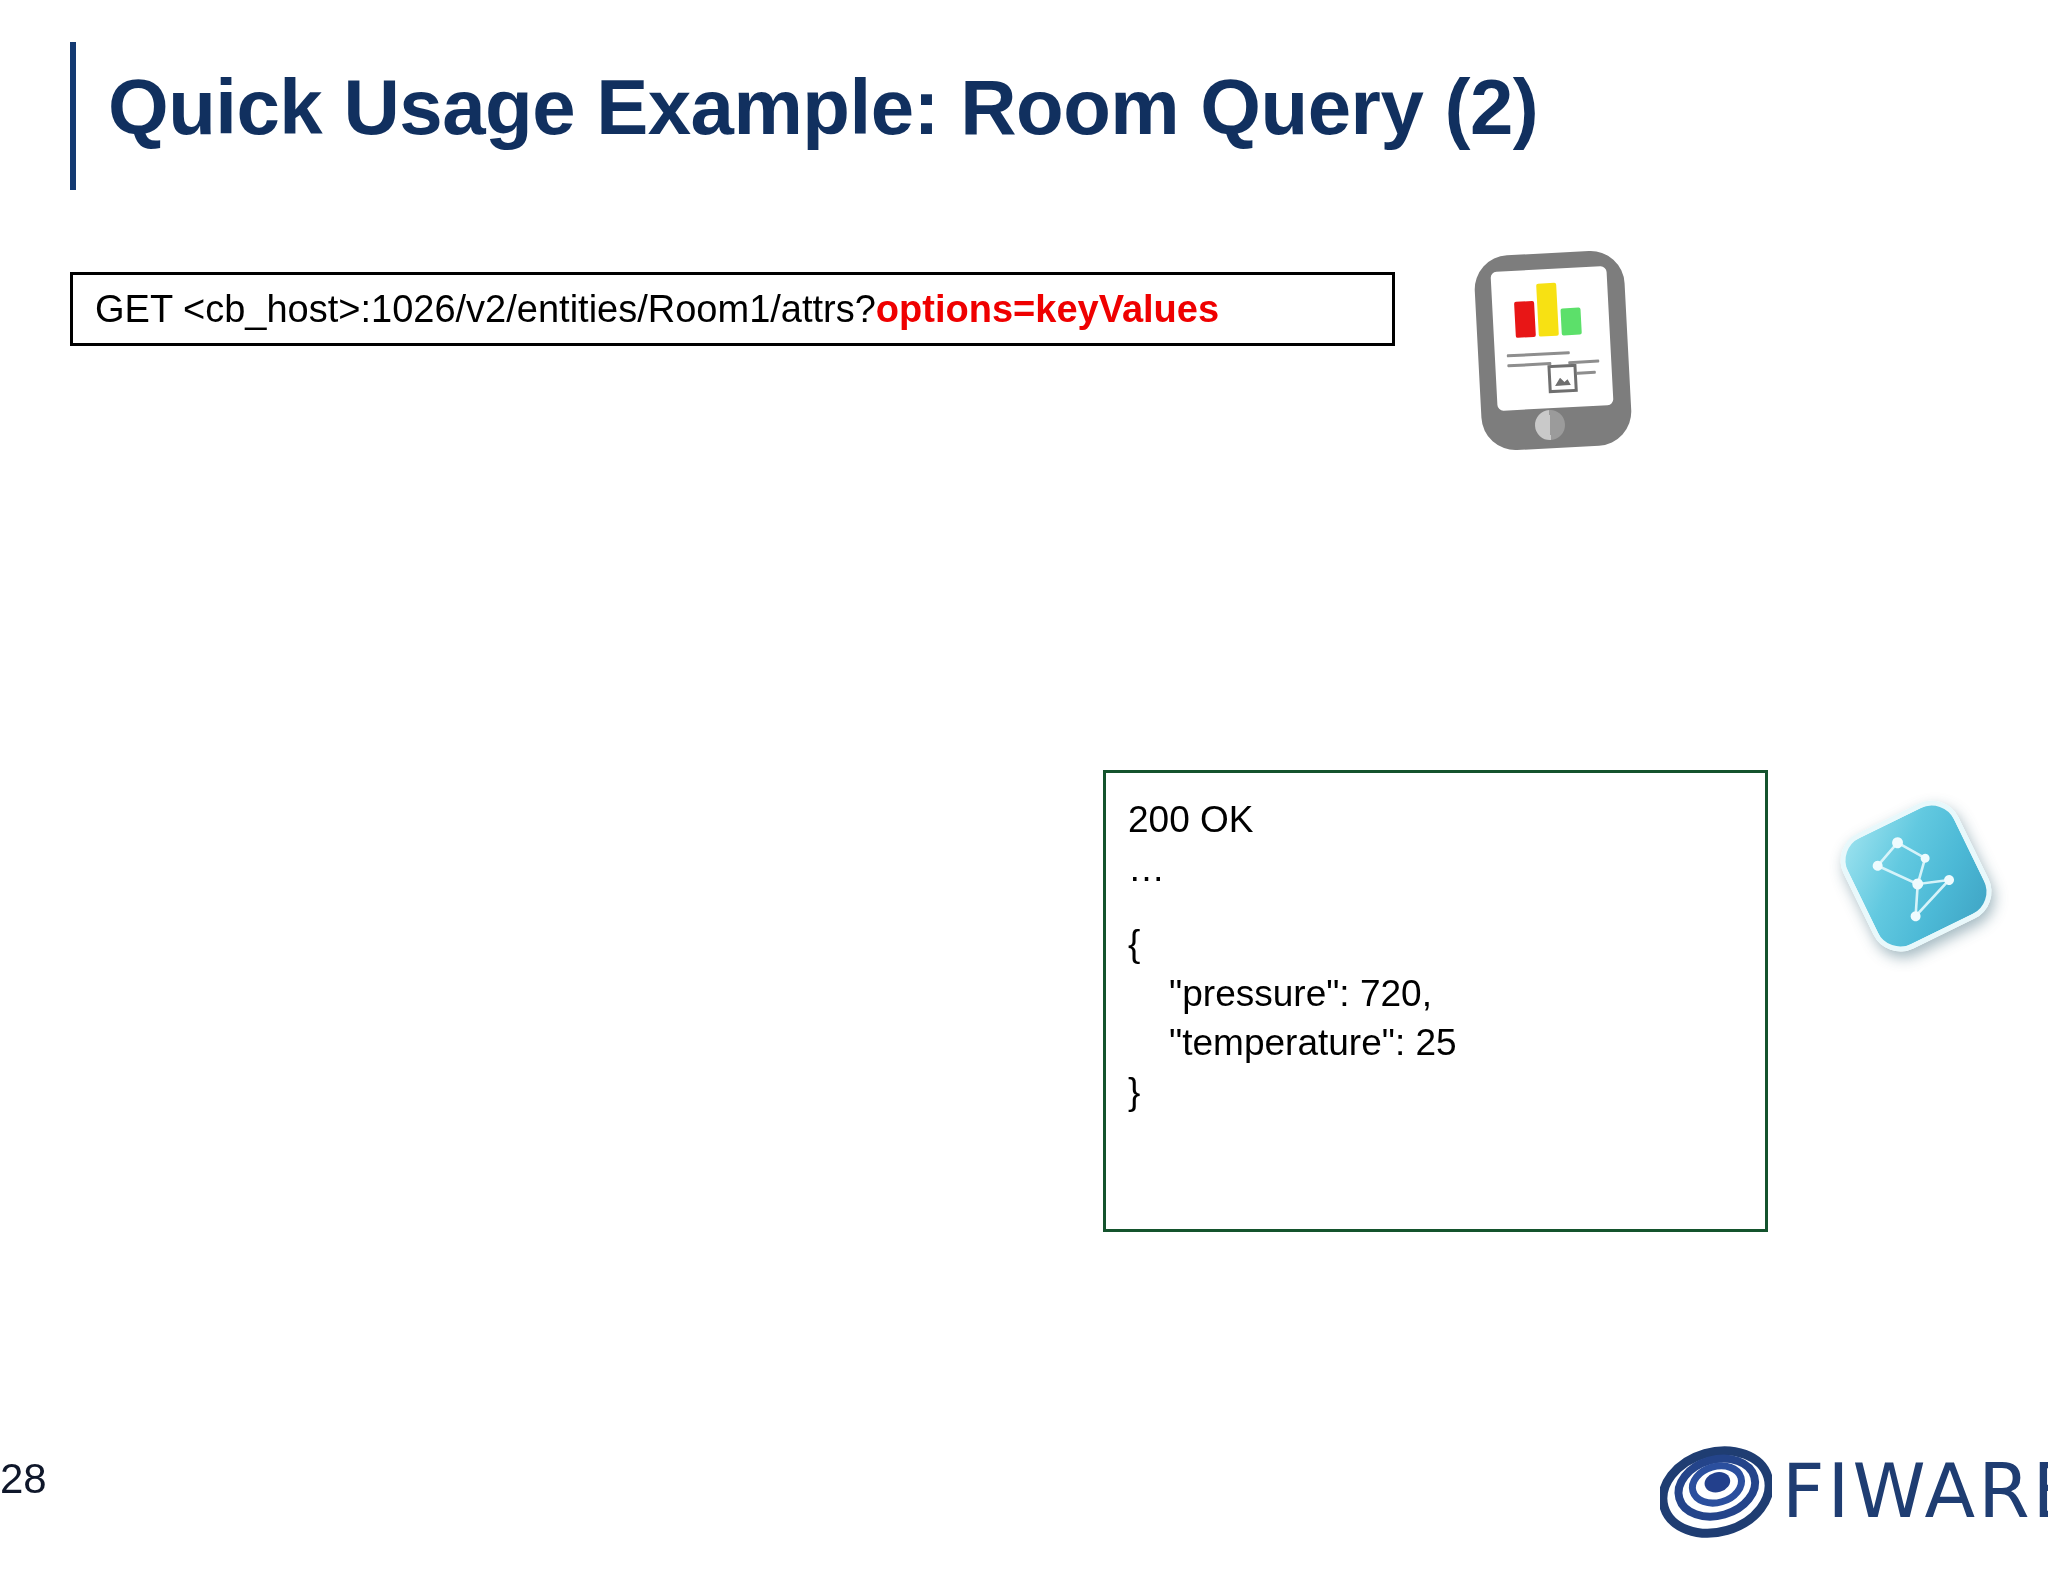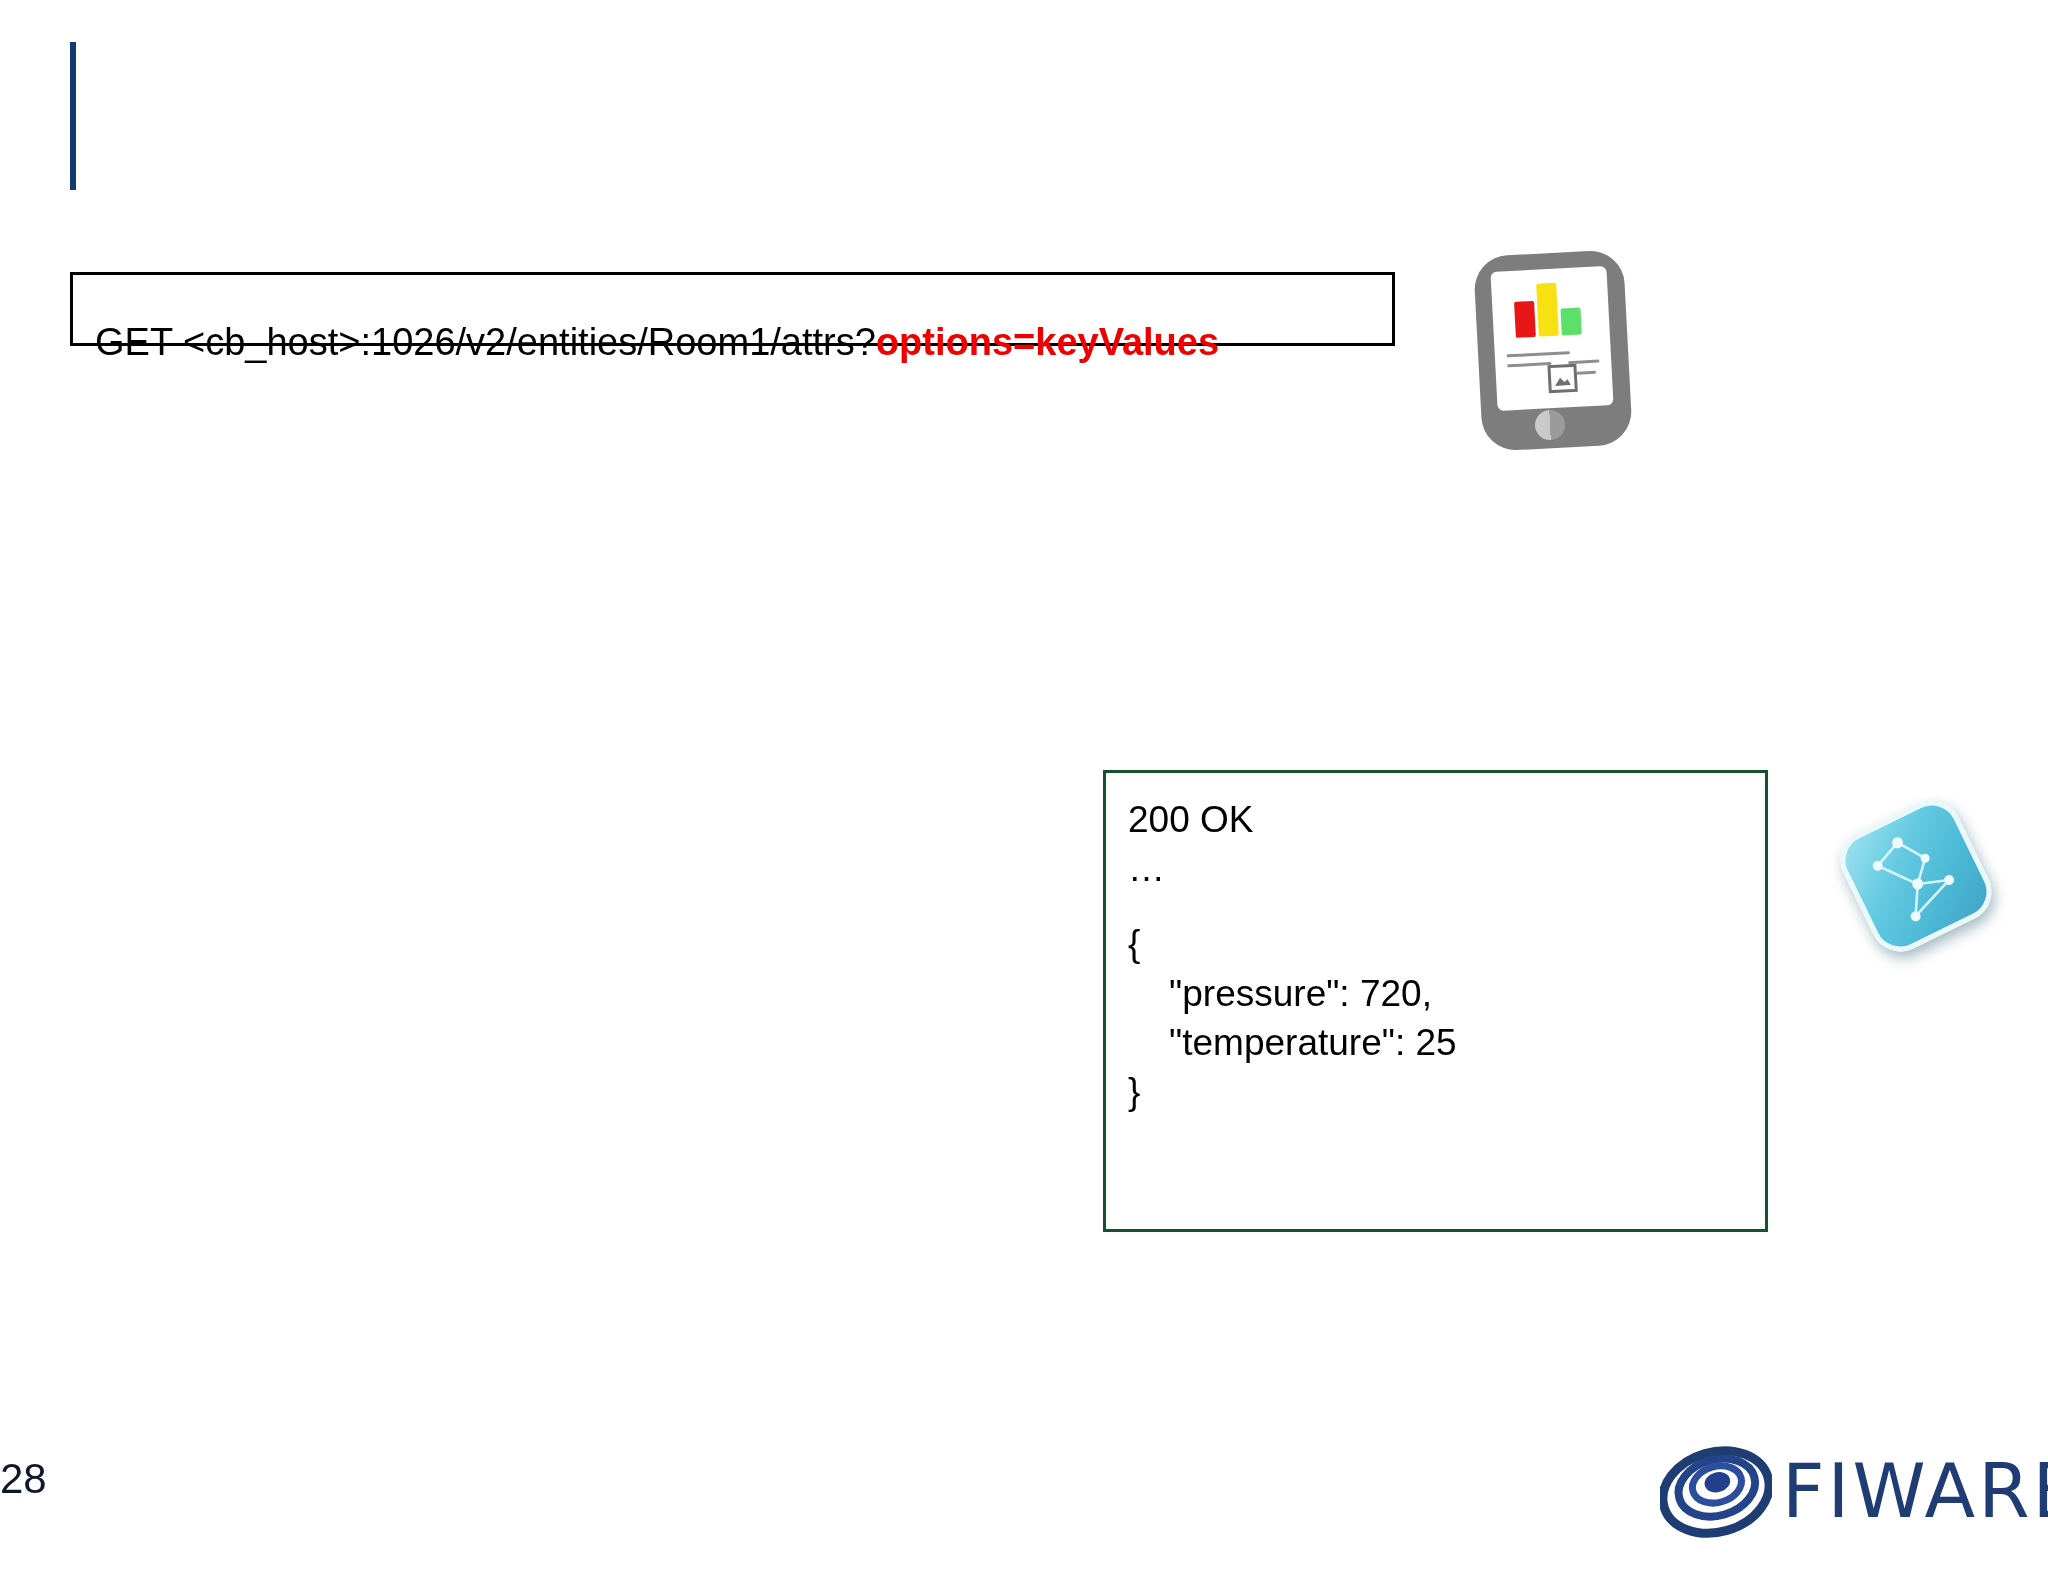--- a/index.html
+++ b/index.html
@@ -52,21 +52,20 @@
   }
   #request-line {
     position: absolute;
     left: 22px;
     top: 50%;
     transform: translateY(-50%);
     font-size: 38px;
     color: #000000;
     white-space: nowrap;
     line-height: 1;
-    margin-top: 33px;
   }
   #request-line .highlight {
     color: #ef0000;
     font-weight: bold;
   }
 
   
   #device-icon {
     position: absolute;
     left: 1478px;
@@ -228,20 +227,21 @@
     font-family: "DejaVu Sans", sans-serif;
     line-height: 1;
   }
 </style>
 </head>
 <body>
 
 <div id="slide">
 
   <div id="title-accent-bar"></div>
+  <div id="page-title">Quick Usage Example: Room Query (2)</div>
 
   <div id="request-box">
     <div id="request-line"><span>GET &lt;cb_host&gt;:1026/v2/entities/Room1/attrs?</span><span class="highlight">options=keyValues</span></div>
   </div>
 
   <div id="device-icon">
     <div id="device-body"></div>
     <div id="device-screen">
       <div class="device-bar" id="device-bar-red"></div>
       <div class="device-bar" id="device-bar-yellow"></div>

